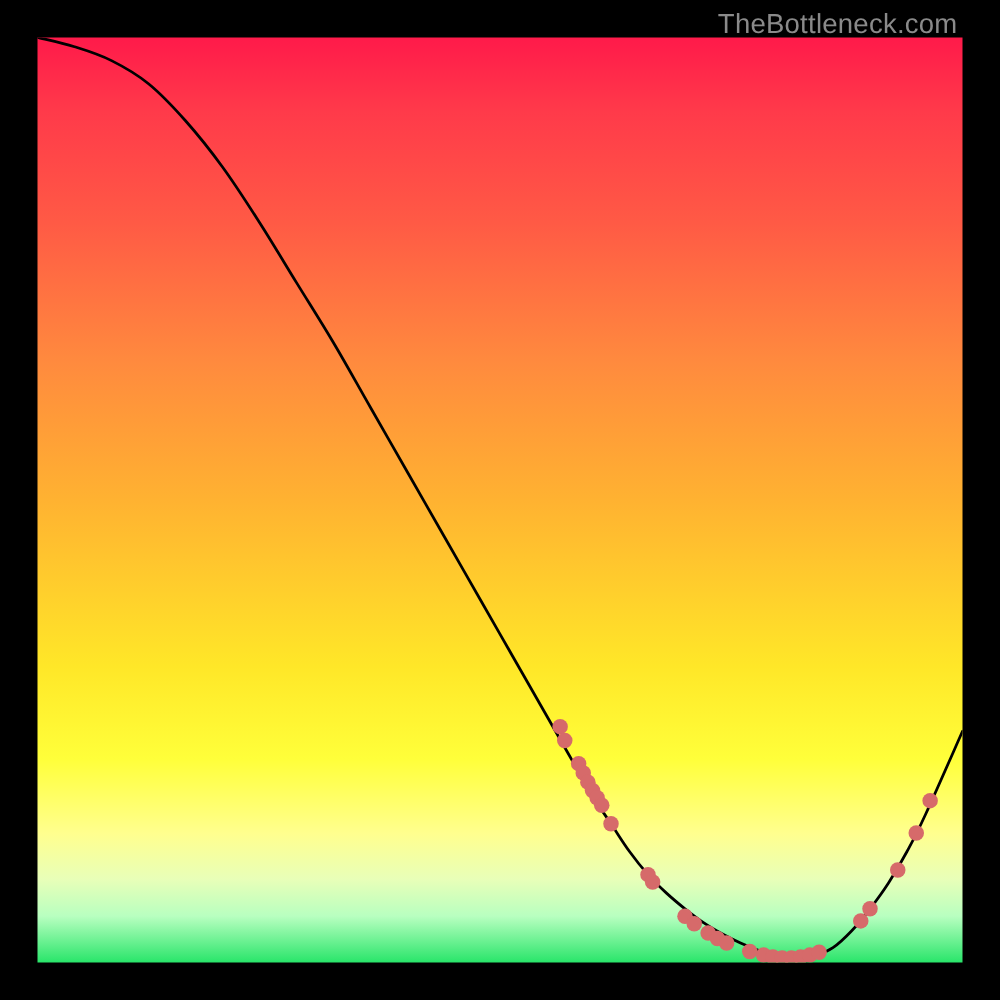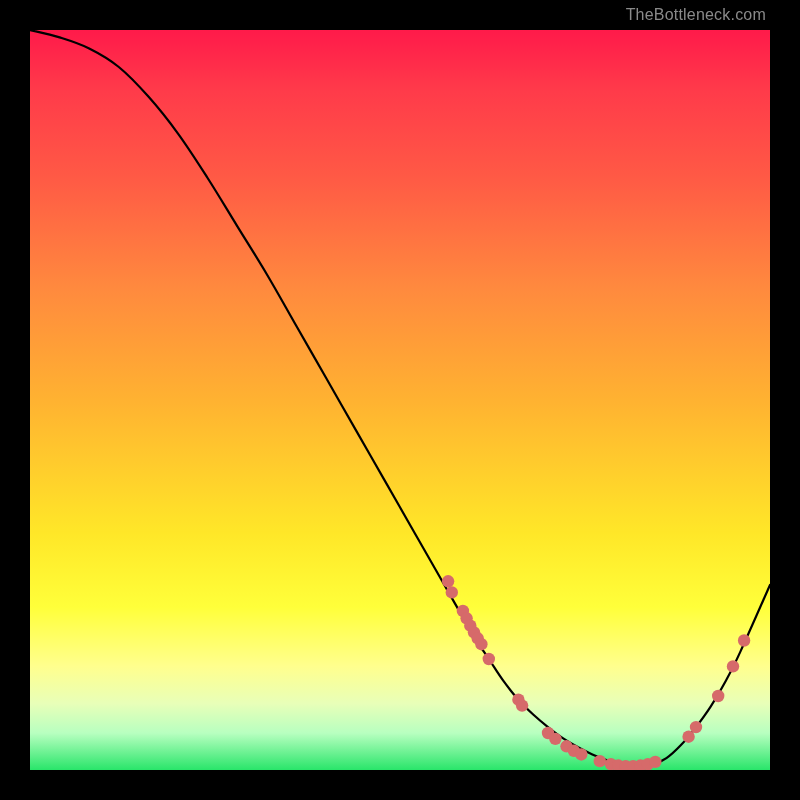--- a/index.html
+++ b/index.html
@@ -29,21 +29,21 @@
       #e8ffb8 91%,
       #b8ffc0 95%,
       #29e56a 100%
     );
   }
   .watermark {
     position: absolute;
     top: 6px;
     right: 34px;
     color: #8a8a8a;
-    font-size: 16px;
+    font-size: 22px;
     font-weight: 500;
     letter-spacing: 0.2px;
     text-align: right;
   }
   svg.curve {
     position: absolute;
     left: 0;
     top: 0;
     width: 740px;
     height: 740px;

